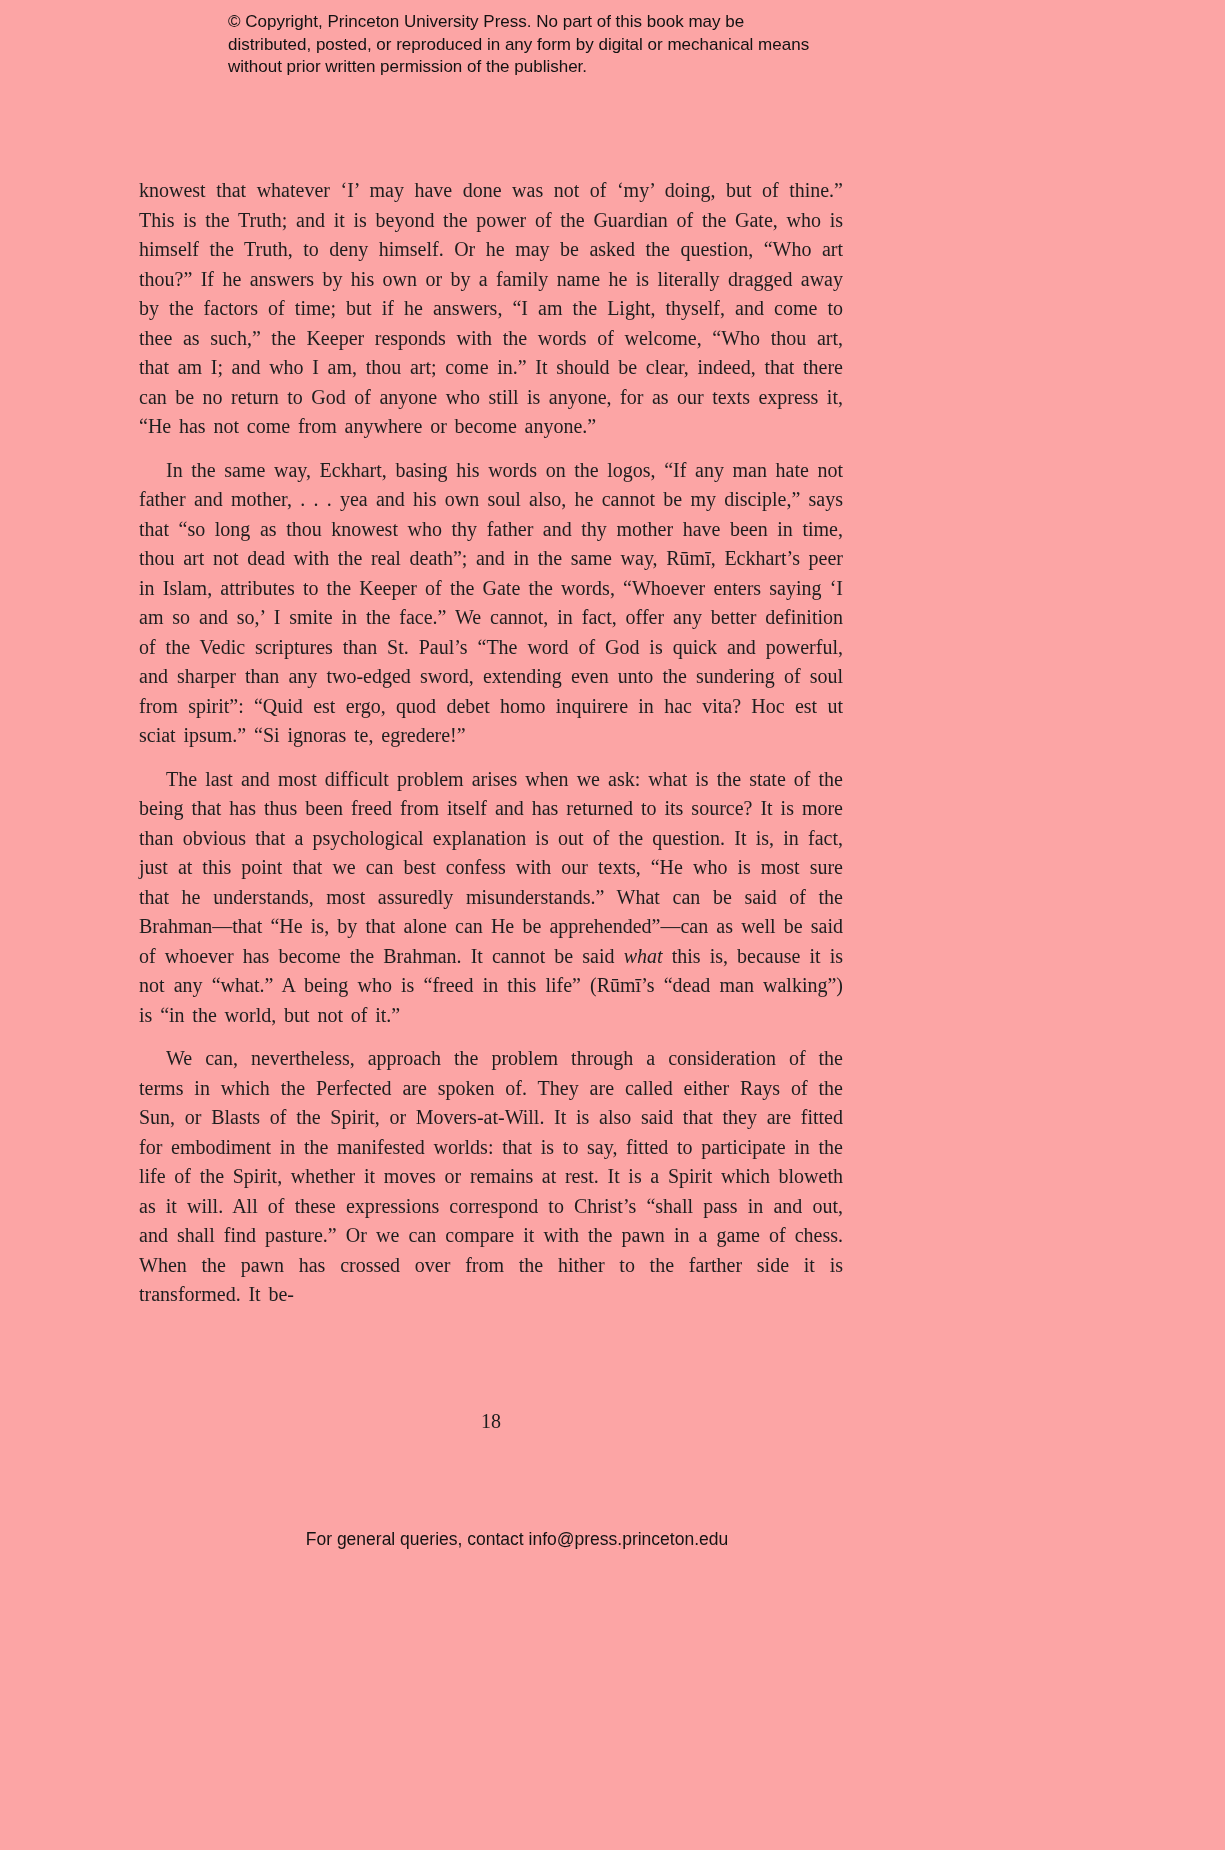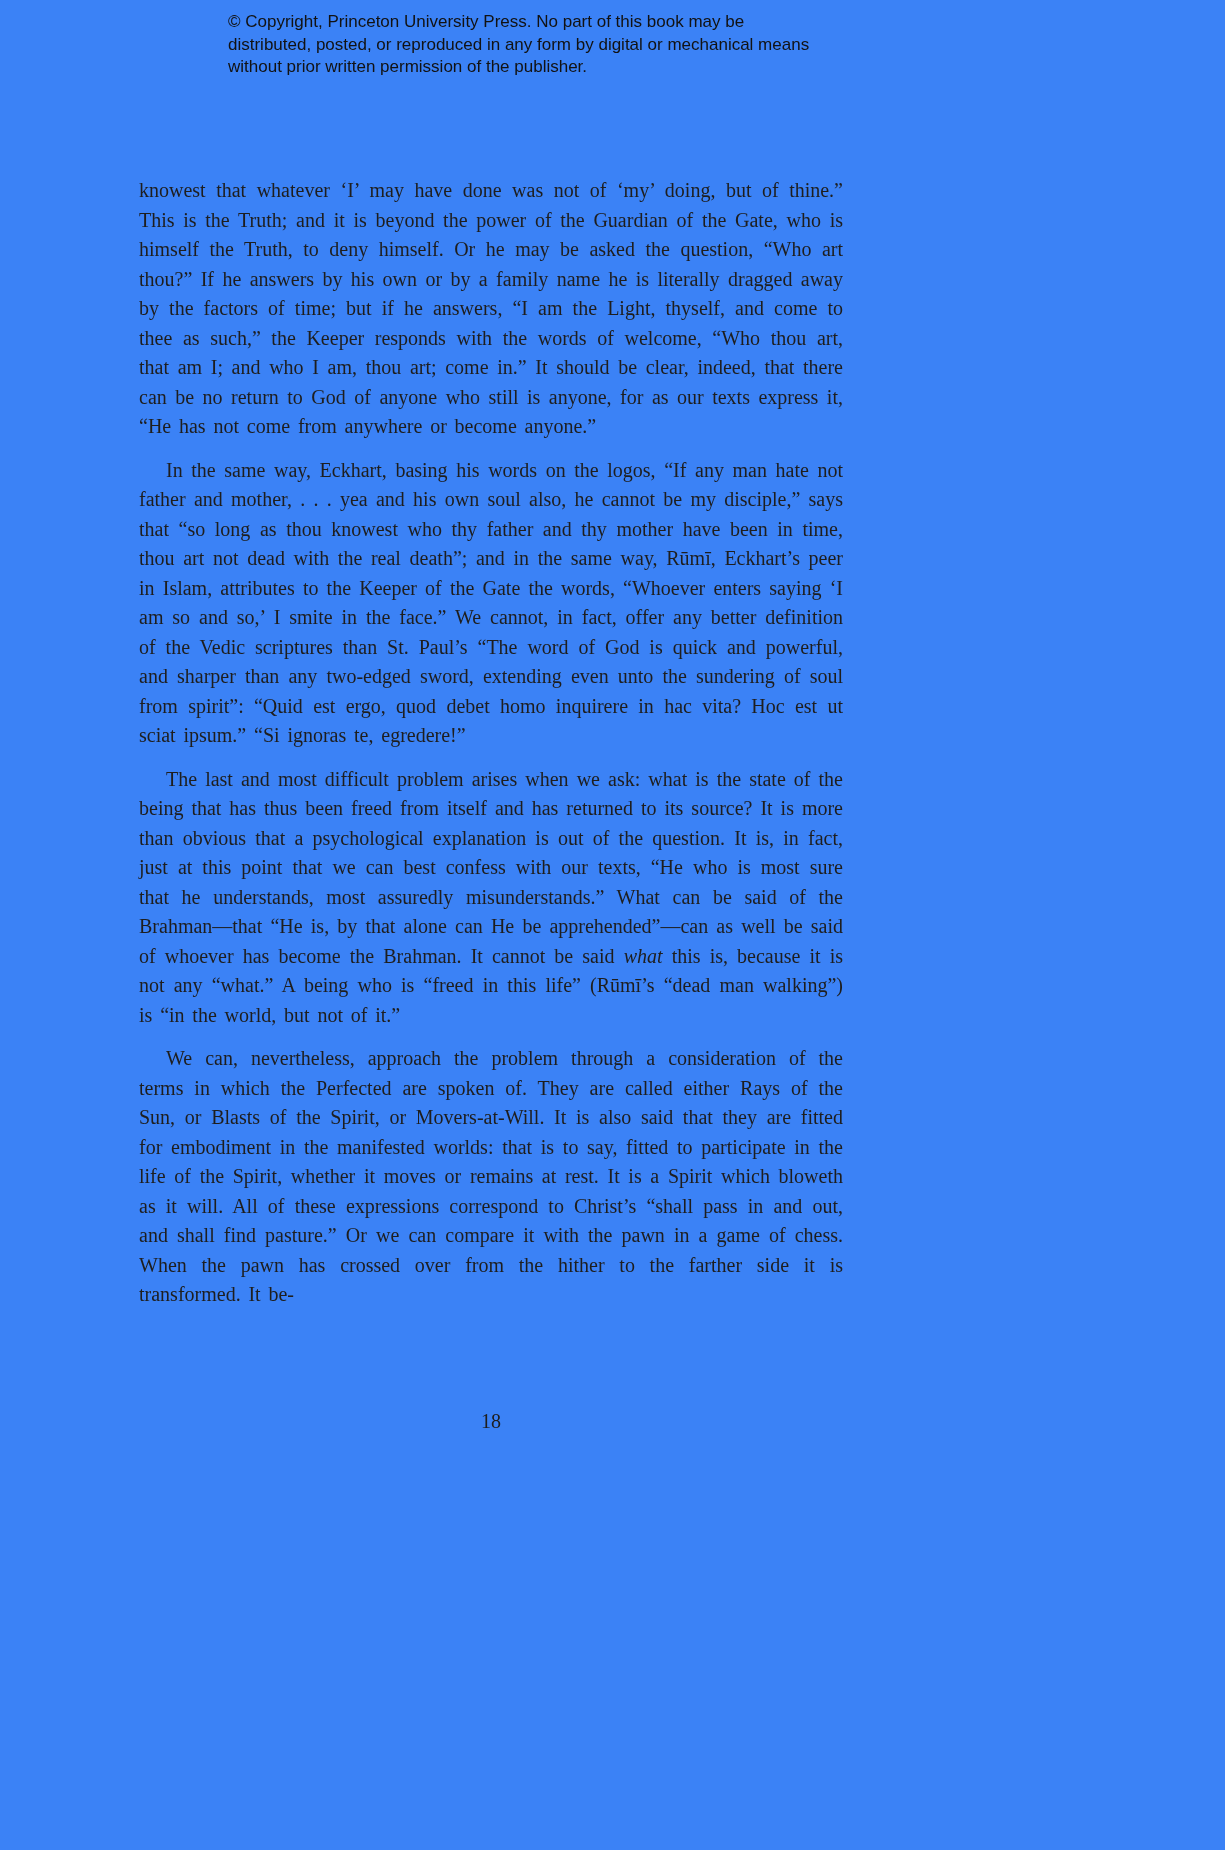--- a/index.html
+++ b/index.html
@@ -4,21 +4,21 @@
 <style>
   html, body {
     margin: 0;
     padding: 0;
     background: #ffffff;
   }
   .page {
     position: relative;
     width: 1225px;
     height: 1850px;
-    background: #3b82f6;
+    background: #fca5a5;
     overflow: hidden;
     font-family: "Liberation Serif", serif;
     color: #1b1b1b;
   }
   .copyright {
     position: absolute;
     left: 228px;
     top: 11px;
     width: 598px;
     font-family: "Liberation Sans", sans-serif;
@@ -88,14 +88,15 @@
 
   <div class="body-block">
     <p class="first">knowest that whatever ‘I’ may have done was not of ‘my’ doing, but of thine.” This is the Truth; and it is beyond the power of the Guardian of the Gate, who is himself the Truth, to deny himself. Or he may be asked the question, “Who art thou?” If he answers by his own or by a family name he is literally dragged away by the factors of time; but if he answers, “I am the Light, thyself, and come to thee as such,” the Keeper responds with the words of welcome, “Who thou art, that am I; and who I am, thou art; come in.” It should be clear, indeed, that there can be no return to God of anyone who still is anyone, for as our texts express it, “He has not come from anywhere or become anyone.”</p>
     <p>In the same way, Eckhart, basing his words on the logos, “If any man hate not father and mother, . . . yea and his own soul also, he cannot be my disciple,” says that “so long as thou knowest who thy father and thy mother have been in time, thou art not dead with the real death”; and in the same way, Rūmī, Eckhart’s peer in Islam, attributes to the Keeper of the Gate the words, “Whoever enters saying ‘I am so and so,’ I smite in the face.” We cannot, in fact, offer any better definition of the Vedic scriptures than St. Paul’s “The word of God is quick and powerful, and sharper than any two-edged sword, extending even unto the sundering of soul from spirit”: “Quid est ergo, quod debet homo inquirere in hac vita? Hoc est ut sciat ipsum.” “Si ignoras te, egredere!”</p>
     <p><span>The last and most difficult problem arises when we ask: what is the state of the being that has thus been freed from itself and has returned to its source? It is more than obvious that a psychological explanation is out of the question. It is, in fact, just at this point that we can best confess with our texts, “He who is most sure that he understands, most assuredly misunderstands.” What can be said of the Brahman—that “He is, by that alone can He be apprehended”—can as well be said of whoever has become the Brahman. It cannot be said </span><i>what</i><span> this is, because it is not any “what.” A being who is “freed in this life” (Rūmī’s “dead man walking”) is “in the world, but not of it.”</span></p>
     <p>We can, nevertheless, approach the problem through a consideration of the terms in which the Perfected are spoken of. They are called either Rays of the Sun, or Blasts of the Spirit, or Movers-at-Will. It is also said that they are fitted for embodiment in the manifested worlds: that is to say, fitted to participate in the life of the Spirit, whether it moves or remains at rest. It is a Spirit which bloweth as it will. All of these expressions correspond to Christ’s “shall pass in and out, and shall find pasture.” Or we can compare it with the pawn in a game of chess. When the pawn has crossed over from the hither to the farther side it is transformed. It be-</p>
   </div>
 
   <div class="page-number">18</div>
 
+  <div class="footer">For general queries, contact info@press.princeton.edu</div>
 
 </div>
 
 </body></html>

